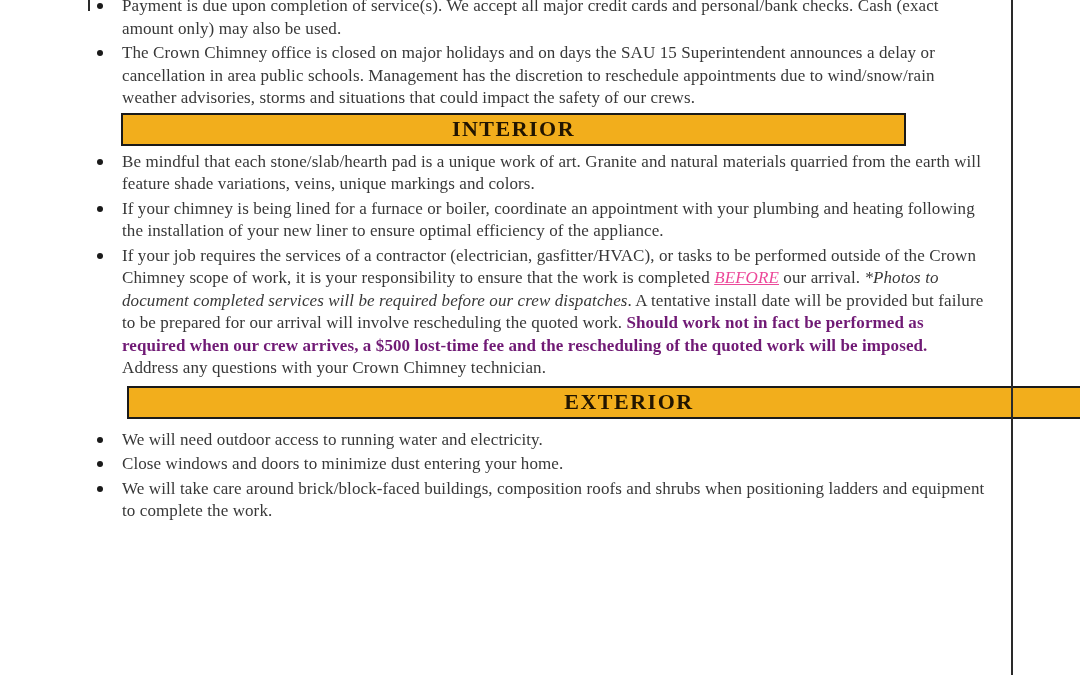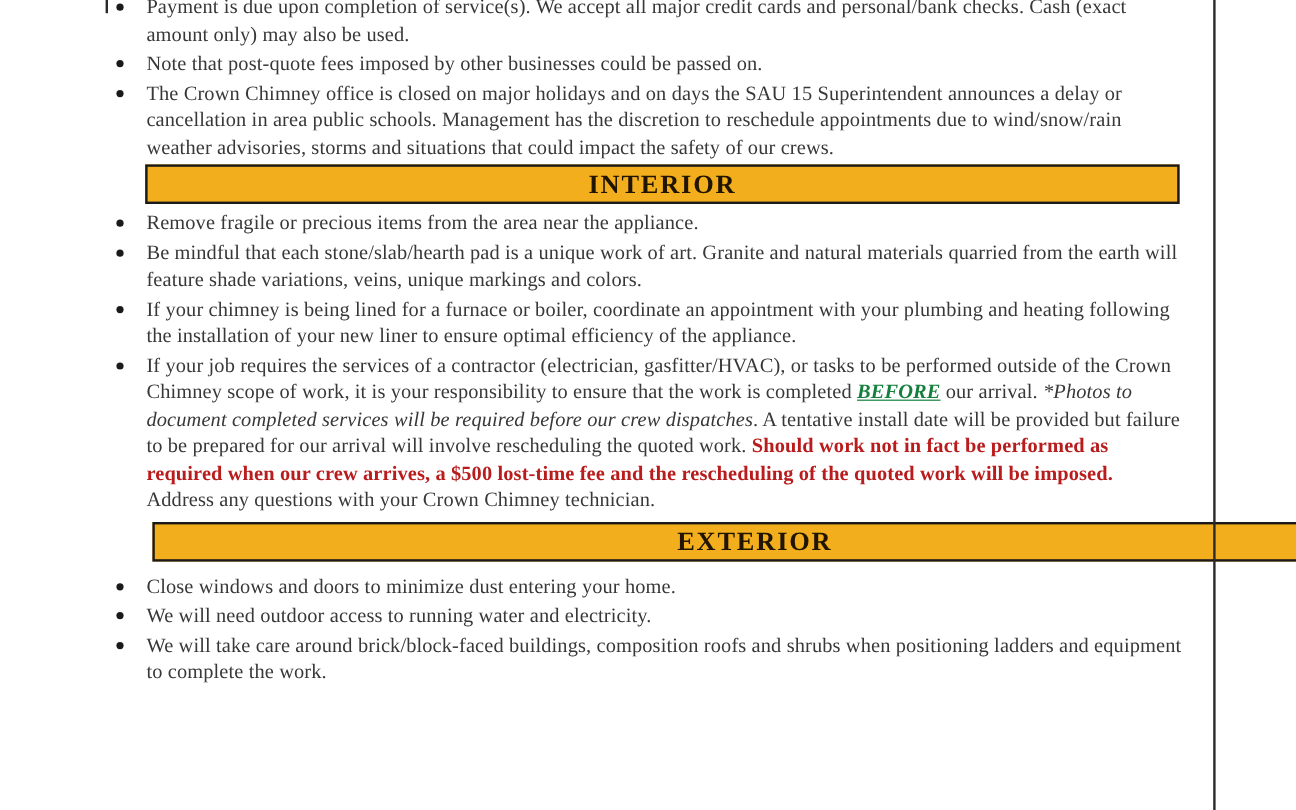--- a/index.html
+++ b/index.html
@@ -19,65 +19,63 @@
   .bullet-item{
     position:relative;
     font-size:17px;line-height:22.5px;
     margin:0 0 2px 0;
     letter-spacing:0.1px;
   }
   .bullet-item::before{
     content:"";position:absolute;left:-25px;top:8px;
     width:6px;height:6px;border-radius:50%;background:#1a1a1a;
   }
-  .run-b{font-weight:bold;color:#b91c1c;}
+  .run-b{font-weight:bold;color:#701a75;}
   .run-i{font-style:italic;}
-  .run-biu{font-style:italic;font-weight:bold;text-decoration:underline;color:#15803d;}
+  .run-biu{font-style:italic;font-weight:normal;text-decoration:underline;color:#ec4899;}
   .banner{
     box-sizing:border-box;
     height:33px;
     border:2px solid var(--banner-border,#1a1a1a);
     background:var(--banner-yellow,#F2AE1C);
     display:flex;align-items:center;justify-content:center;
     font-weight:bold;font-size:22px;letter-spacing:1.5px;
     color:var(--banner-text,#221500);
     font-family:"Liberation Serif", serif;
   }
-  .banner-interior{margin:3px 0 5px 121px;width:862px;justify-content:center;}
+  .banner-interior{margin:3px 0 5px 121px;width:785px;justify-content:center;}
   .banner-exterior{margin:6px 0 10px 127px;width:1004px;}
   .vline-right{
     position:absolute;left:1011px;top:0;width:2px;height:675px;
     background:#2a2a2a;
   }
   .vline-topleft{
     position:absolute;left:88px;top:0;width:2px;height:11px;
     background:#2a2a2a;
   }
 </style>
 </head>
 <body>
 
 <div id="page">
     <ul class="bullet-list">
       <li class="bullet-item"><span>Payment is due upon completion of service(s). We accept all major credit cards and personal/bank checks. Cash (exact amount only) may also be used.</span></li>
-      <li class="bullet-item"><span>Note that post-quote fees imposed by other businesses could be passed on.</span></li>
       <li class="bullet-item"><span>The Crown Chimney office is closed on major holidays and on days the SAU 15 Superintendent announces a delay or cancellation in area public schools. Management has the discretion to reschedule appointments due to wind/snow/rain weather advisories, storms and situations that could impact the safety of our crews.</span></li>
     </ul>
     <div class="banner banner-interior">
       <span>INTERIOR</span>
     </div>
     <ul class="bullet-list">
-      <li class="bullet-item"><span>Remove fragile or precious items from the area near the appliance.</span></li>
       <li class="bullet-item"><span>Be mindful that each stone/slab/hearth pad is a unique work of art. Granite and natural materials quarried from the earth will feature shade variations, veins, unique markings and colors.</span></li>
       <li class="bullet-item"><span>If your chimney is being lined for a furnace or boiler, coordinate an appointment with your plumbing and heating following the installation of your new liner to ensure optimal efficiency of the appliance.</span></li>
       <li class="bullet-item"><span>If your job requires the services of a contractor (electrician, gasfitter/HVAC), or tasks to be performed outside of the Crown Chimney scope of work, it is your responsibility to ensure that the work is completed </span><span class="run-biu">BEFORE</span><span> our arrival. </span><span class="run-i">*Photos to document completed services will be required before our crew dispatches</span><span>. A tentative install date will be provided but failure to be prepared for our arrival will involve rescheduling the quoted work. </span><span class="run-b">Should work not in fact be performed as required when our crew arrives, a $500 lost-time fee and the rescheduling of the quoted work will be imposed.</span><span> Address any questions with your Crown Chimney technician.</span></li>
     </ul>
     <div class="banner banner-exterior">
       <span>EXTERIOR</span>
     </div>
     <ul class="bullet-list">
+      <li class="bullet-item"><span>We will need outdoor access to running water and electricity.</span></li>
       <li class="bullet-item"><span>Close windows and doors to minimize dust entering your home.</span></li>
-      <li class="bullet-item"><span>We will need outdoor access to running water and electricity.</span></li>
       <li class="bullet-item"><span>We will take care around brick/block-faced buildings, composition roofs and shrubs when positioning ladders and equipment to complete the work.</span></li>
     </ul>
   </div>
 <div class="vline-topleft"></div>
 <div class="vline-right"></div>
 
 </body></html>

